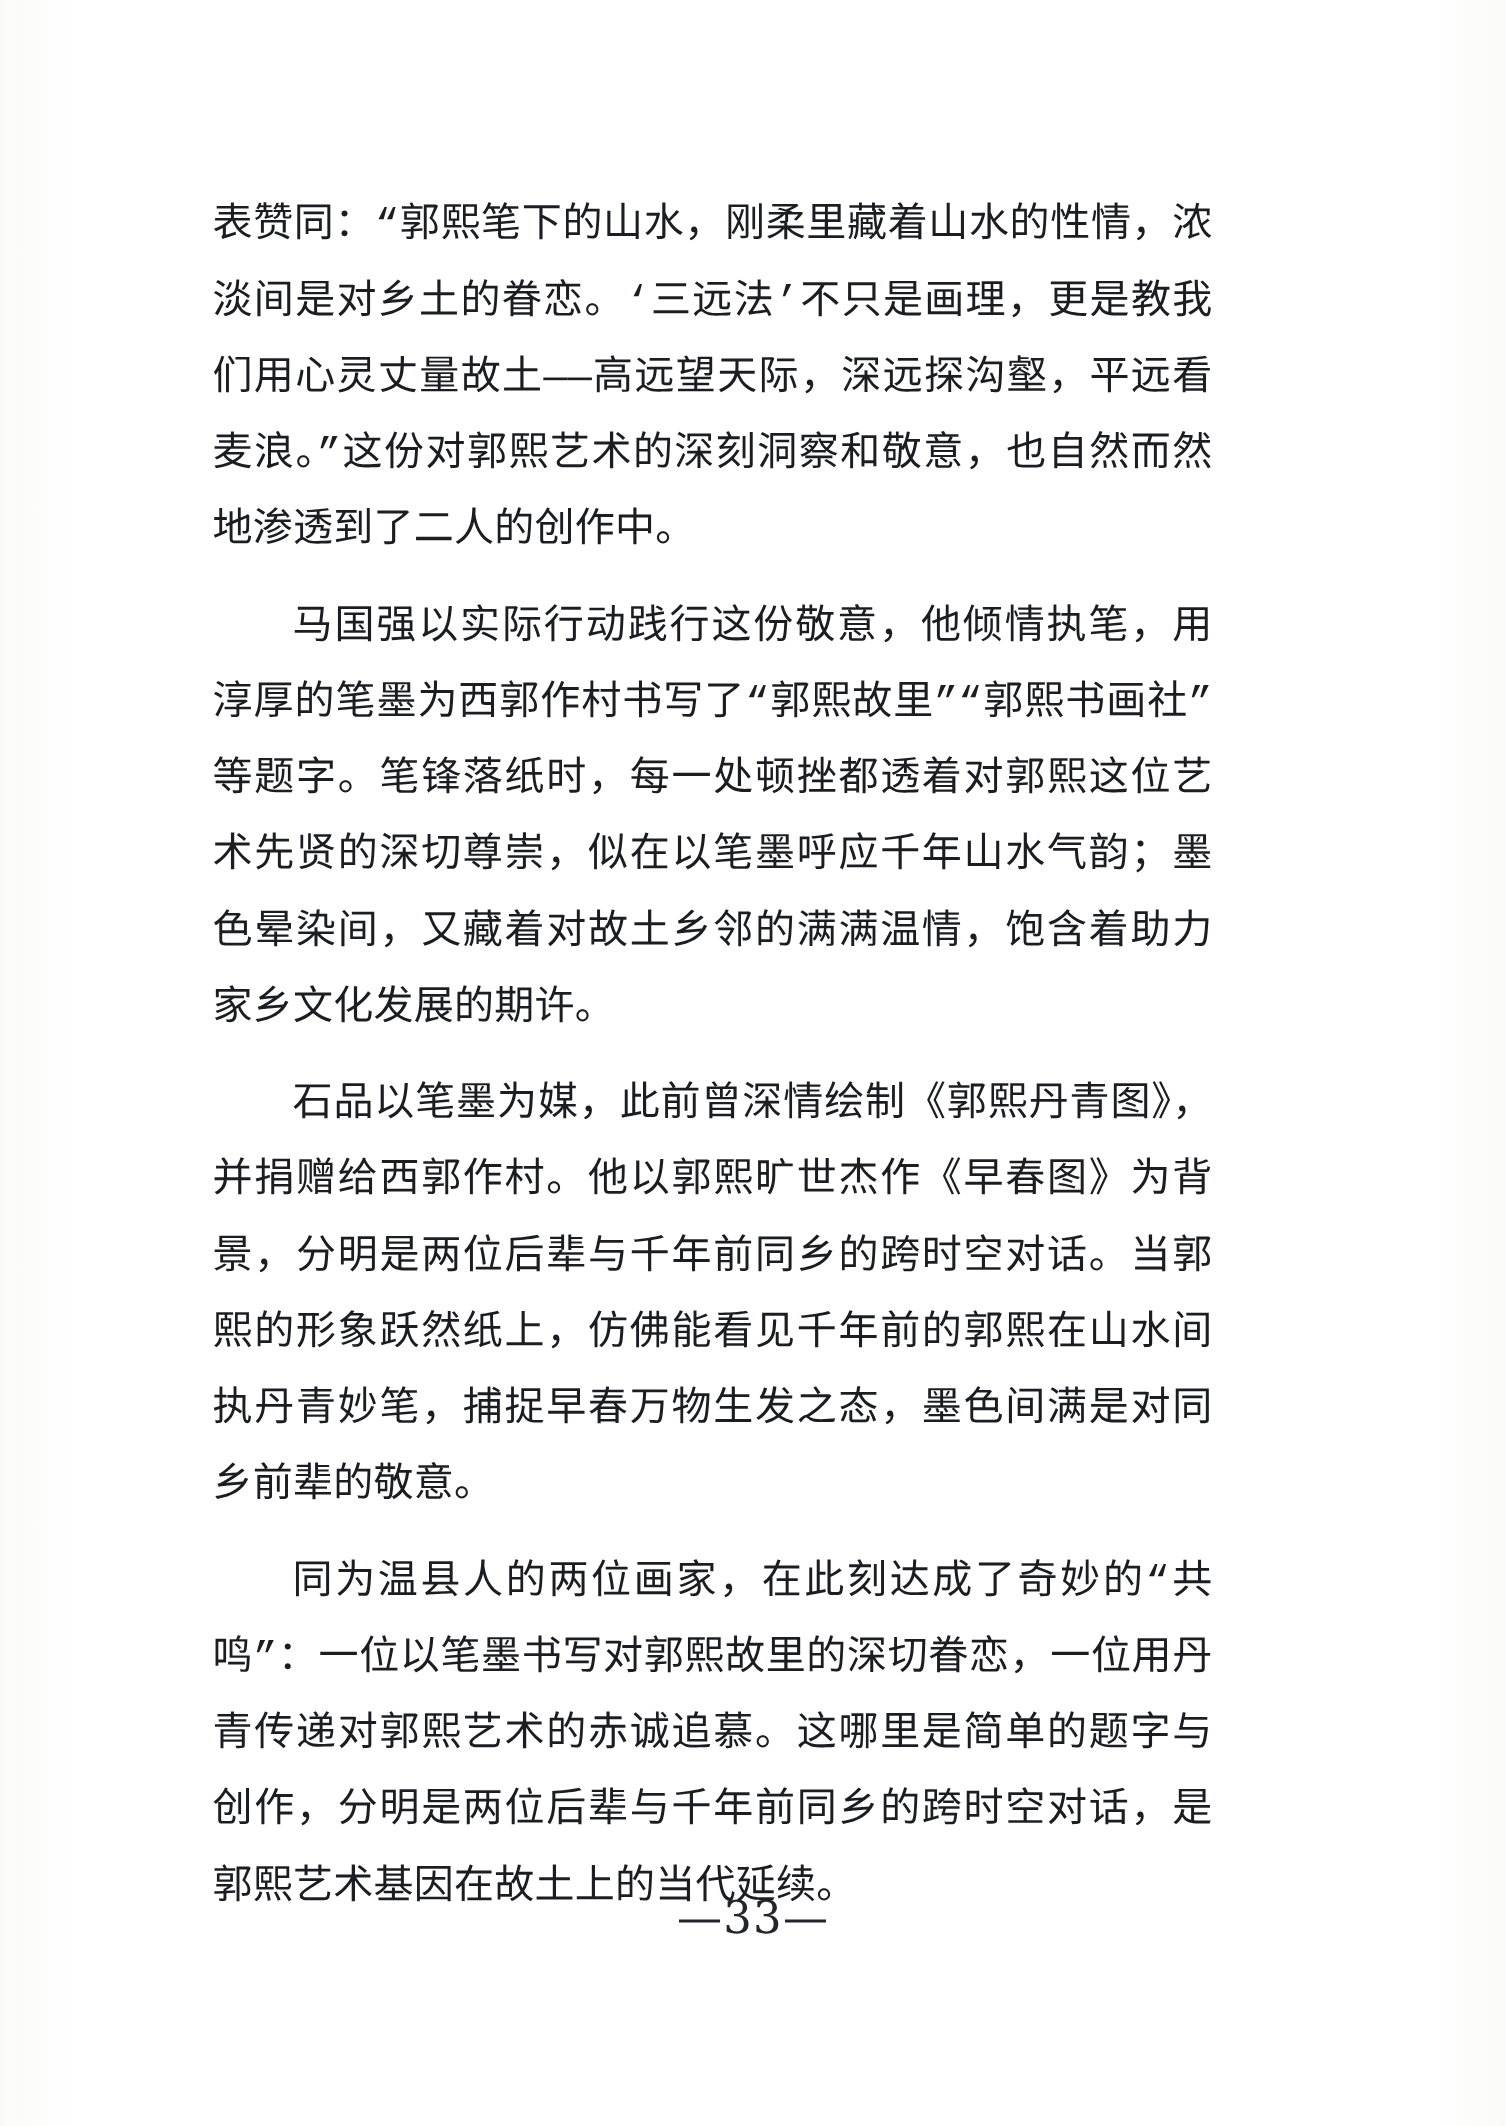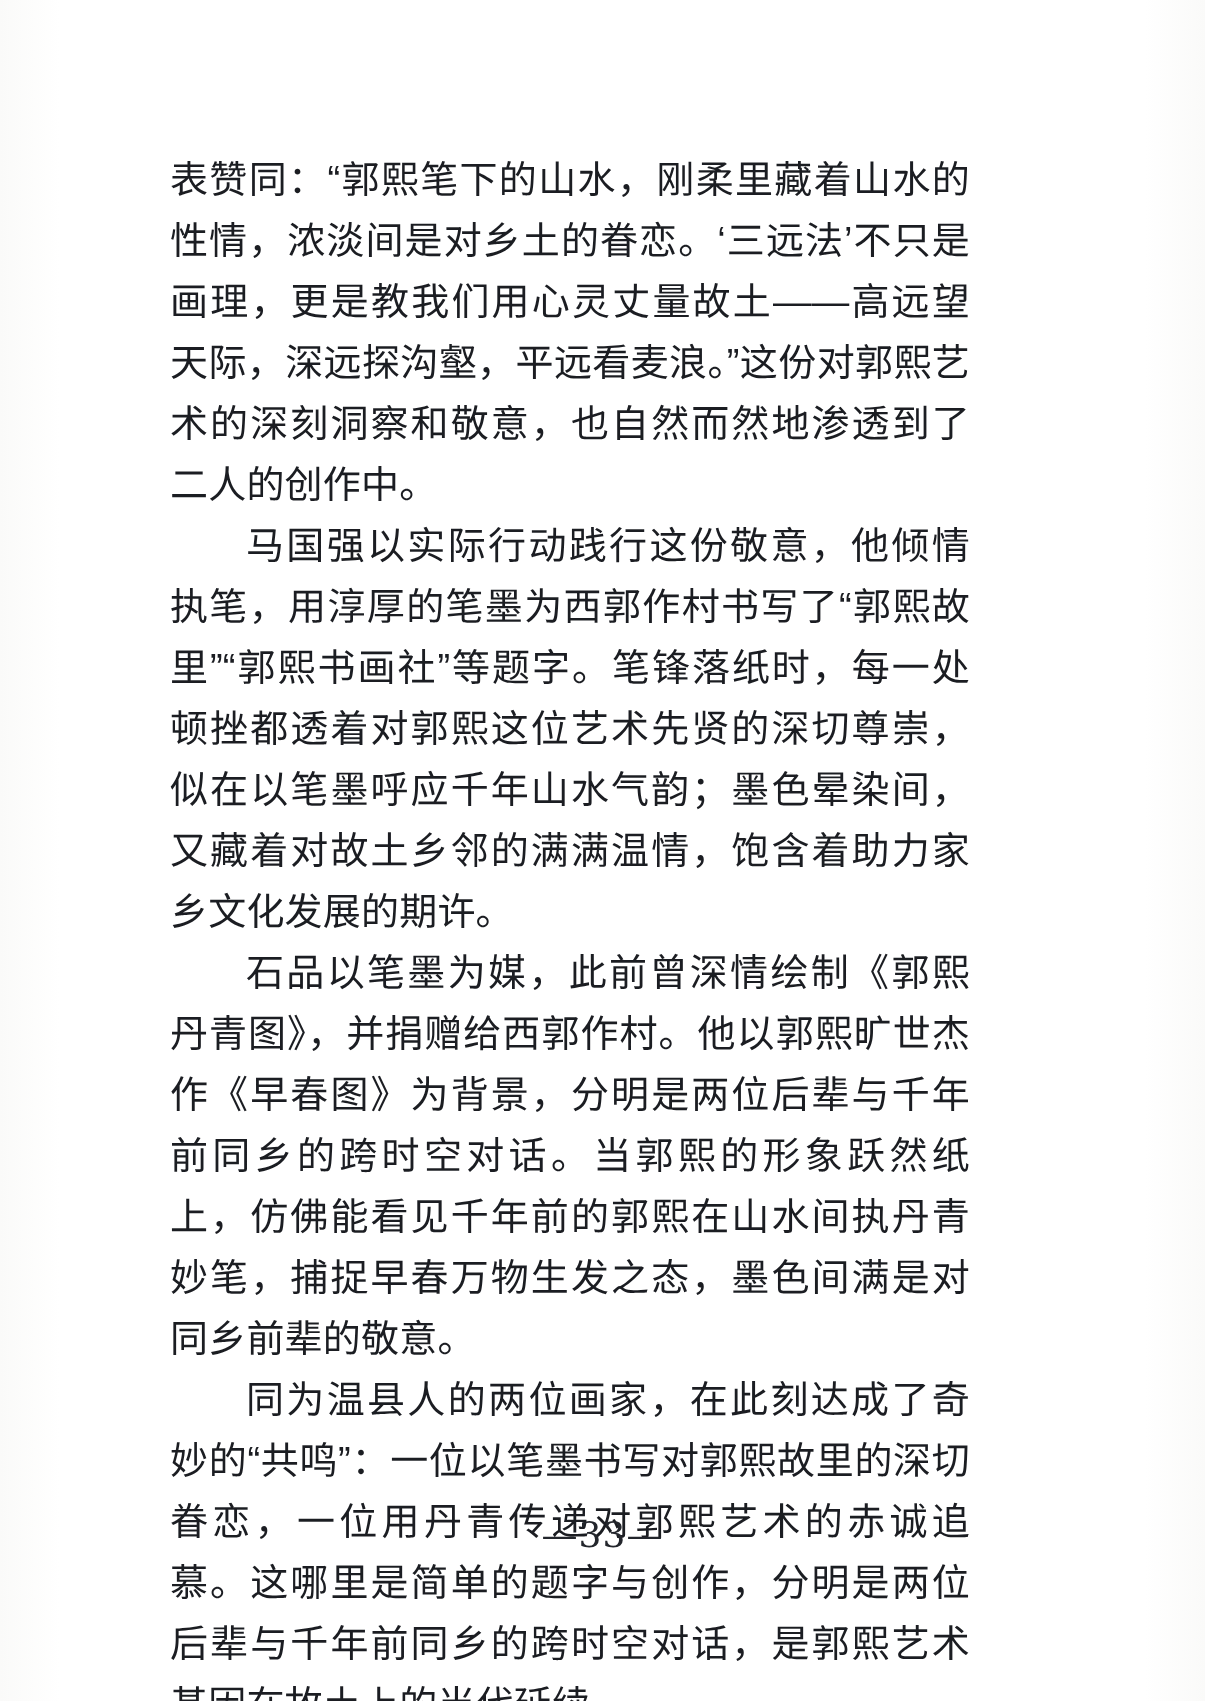--- a/index.html
+++ b/index.html
@@ -33,37 +33,37 @@
   .text-block {
     position: absolute;
     left: 170px;
     top: 150px;
     width: 800px;
   }
 
   p.para {
     margin: 0;
     padding: 0;
-    font-size: 38px;
+    font-size: 32px;
     line-height: 61px;
     color: #1b1d22;
     text-align: justify;
     text-justify: inter-character;
     text-align-last: left;
     letter-spacing: 0.2px;
-    font-family: Liberation Sans, sans-serif;
+    font-family: Liberation Mono, monospace;
     font-weight: 400;
     word-break: break-all;
     -webkit-font-smoothing: antialiased;
   }
   p.para.indent {
     text-indent: 2em;
   }
   p.para + p.para {
-    margin-top: 0;
+    margin-top: 16px;
   }
 
   .page-number {
     position: absolute;
     left: 0;
     right: 0;
     top: 1518px;
     text-align: center;
     font-size: 36px;
     line-height: 34px;

